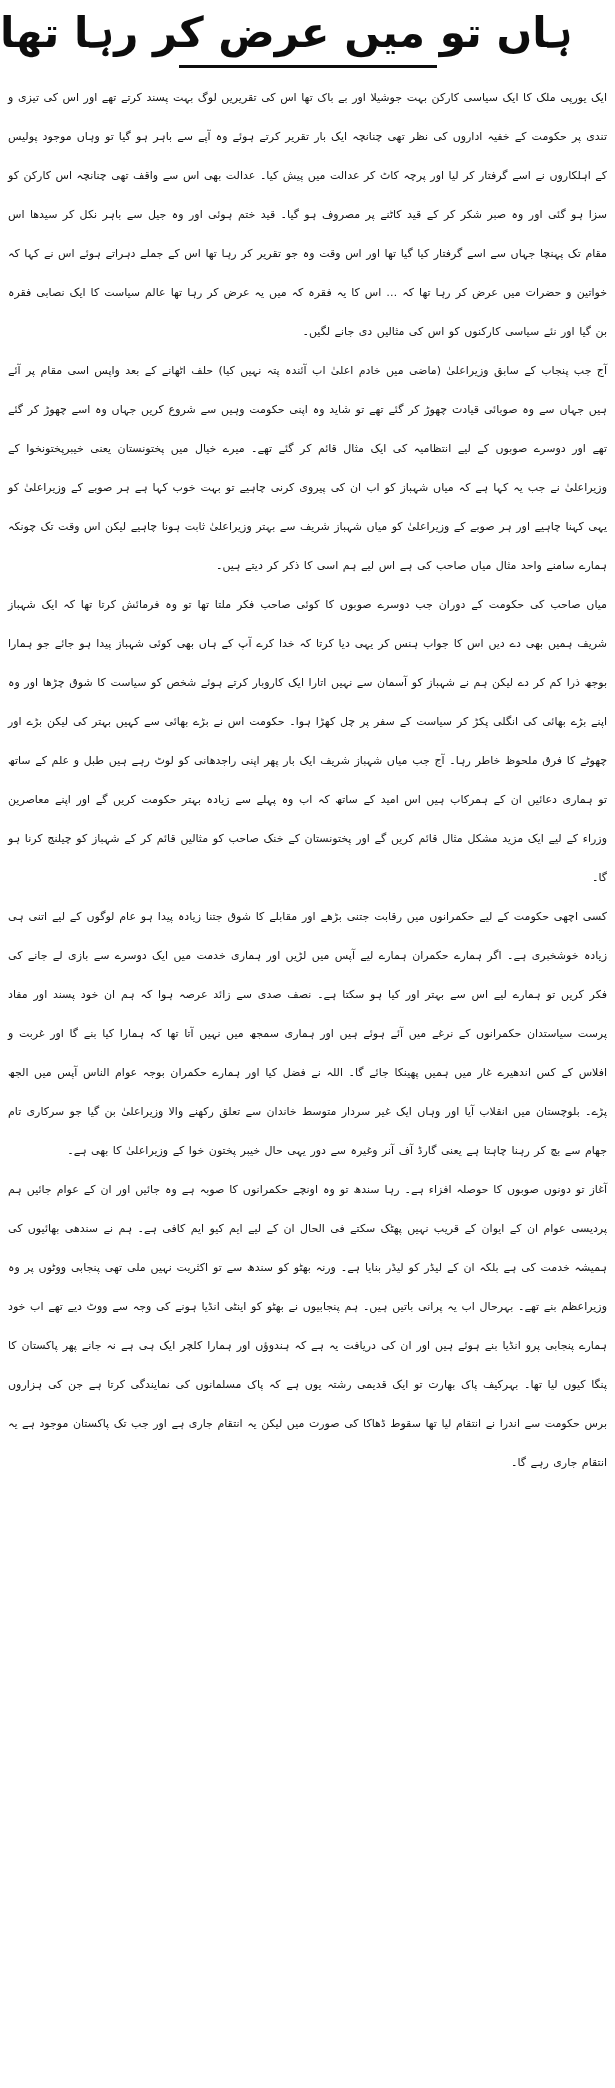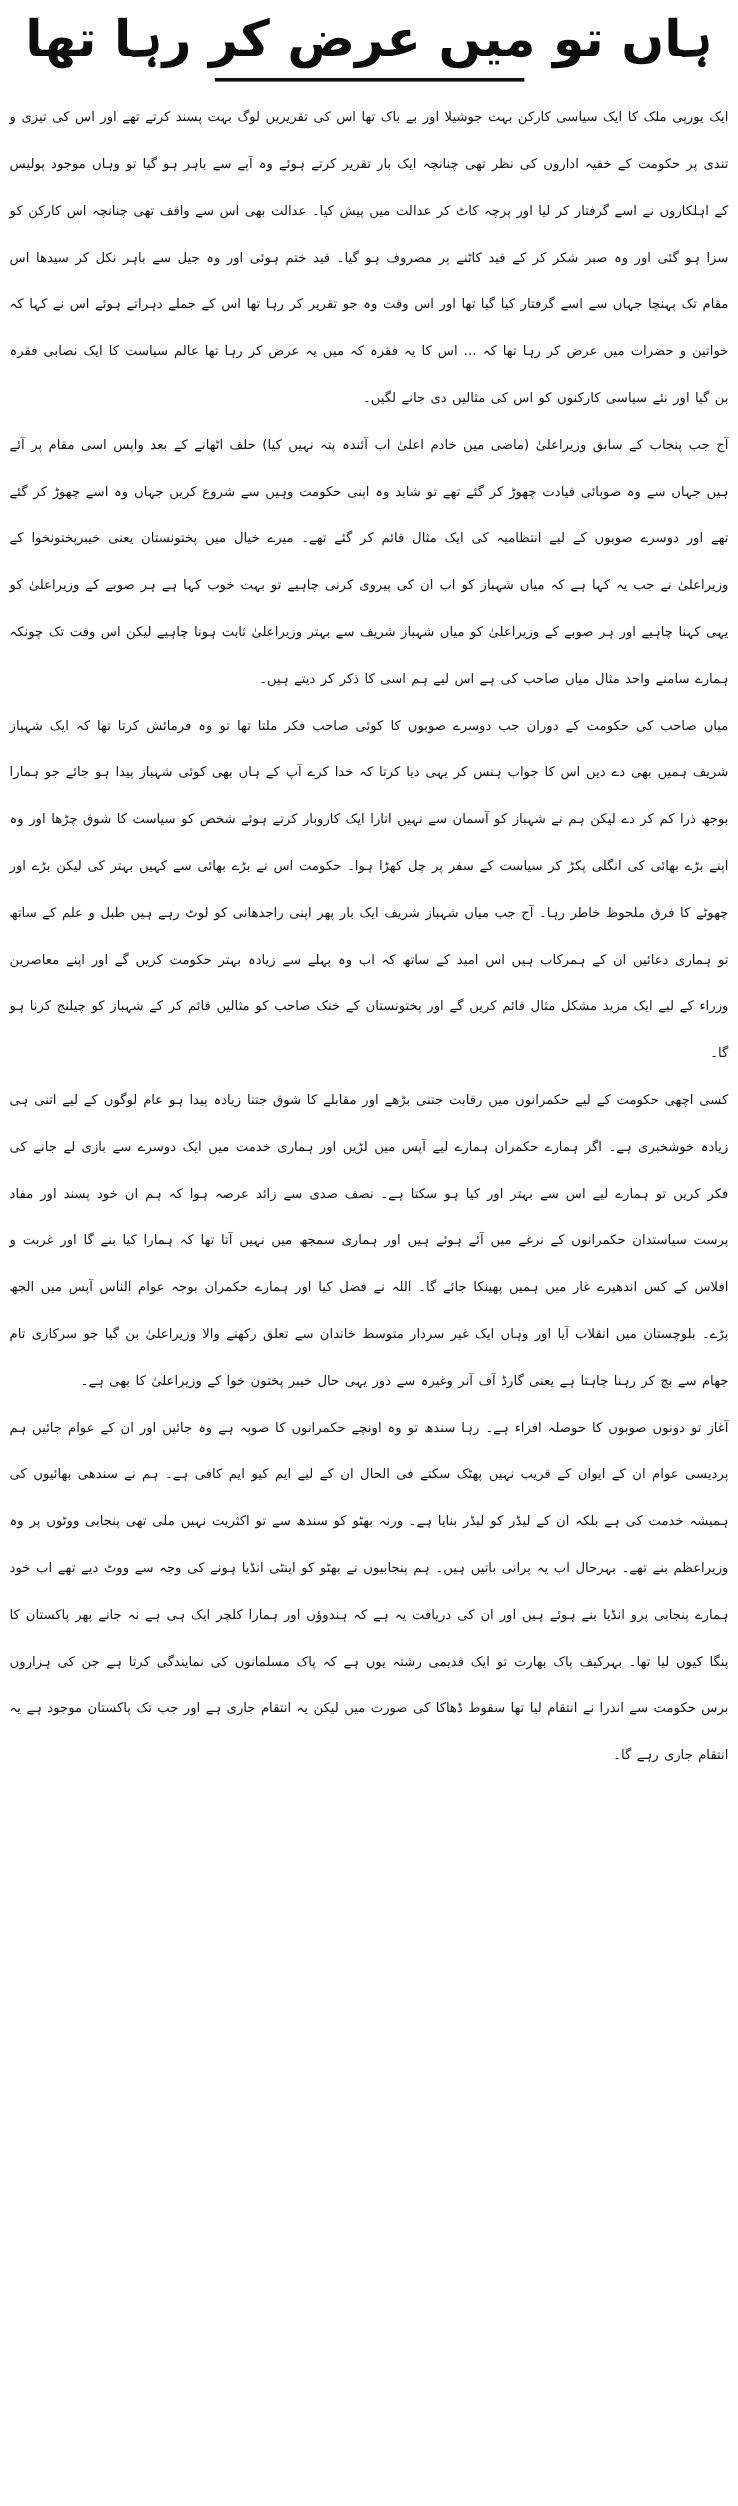--- a/index.html
+++ b/index.html
@@ -13,21 +13,21 @@
     margin: 0 auto;
     background: #ffffff;
     overflow: hidden;
     direction: rtl;
     font-family: "DejaVu Sans", sans-serif;
     color: #111111;
     box-sizing: border-box;
     padding-top: 6px;
   }
   .title-wrap {
-    text-align: center;
+    text-align: left;
     margin: 0 auto;
   }
   .column-title {
     font-size: 42px;
     font-weight: bold;
     line-height: 1.3;
     letter-spacing: 0px;
     color: #0d0d0d;
     direction: rtl;
   }

